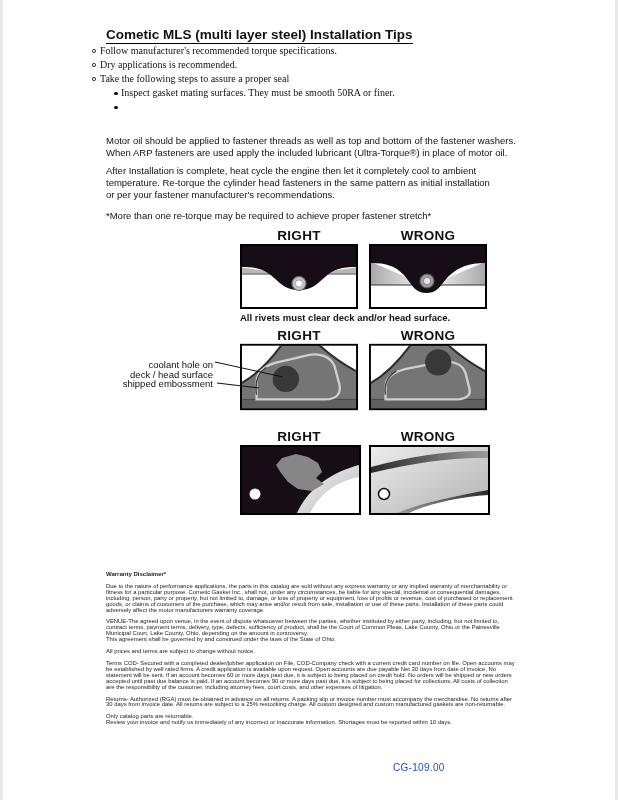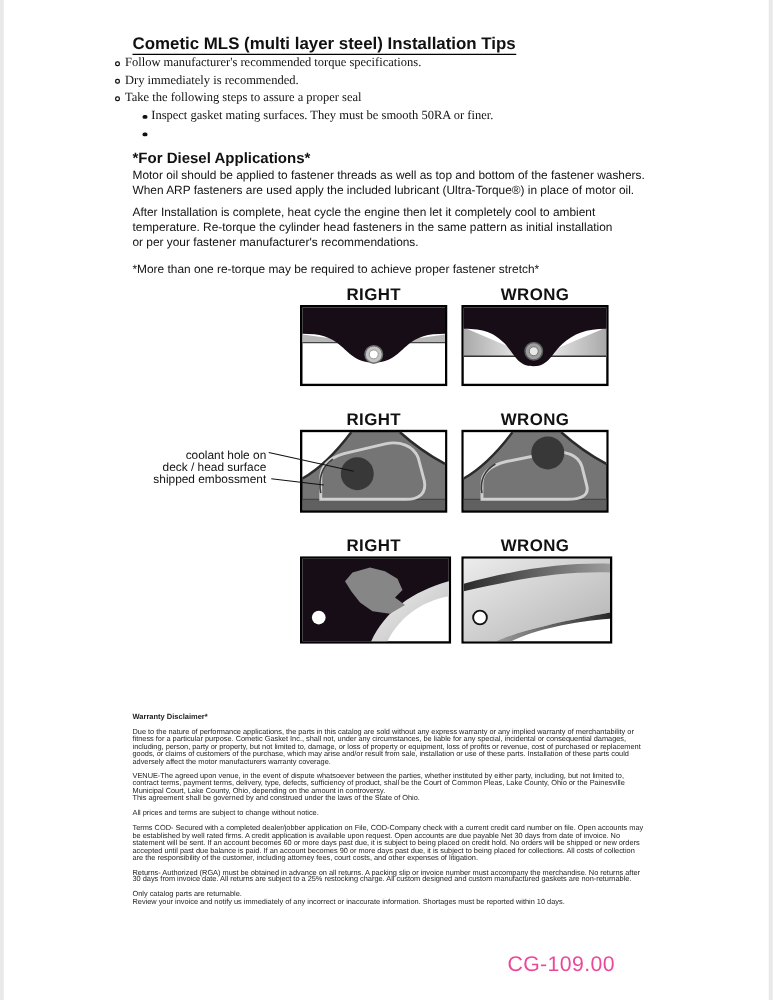--- a/index.html
+++ b/index.html
@@ -24,53 +24,52 @@
   .bullet-row.sub .marker { background:#111; border:none; width:3.5px; height:3.5px; top:5.5px; left:0; }
   .diesel-heading { left:103px; top:119px; font-size:12px; font-weight:700; }
   .para { left:103px; font-size:9.5px; line-height:12px; white-space:pre-line; width:440px; }
   .fig-label { top:0; width:118px; text-align:center; font-size:13.5px; font-weight:600; letter-spacing:0.3px; }
   .fig-caption { font-size:9.5px; font-weight:700; white-space:pre-line; line-height:11px; }
   .fig-box { border:0; display:block; }
   .side-label { width:102px; text-align:right; font-size:9.5px; line-height:9.5px; }
   .legal { left:103px; top:572px; width:414px; font-size:5.9px; line-height:5.9px; color:#1c1c1c; }
   .legal h6 { font-size:6px; font-weight:700; margin:0 0 6px 0; }
   .legal p { white-space:pre-line; margin:0 0 6px 0; }
-  .page-number { left:390px; top:762px; font-size:17px; color:#ec4899; letter-spacing:0.3px;margin-left:13px; }
+  .page-number { left:390px; top:762px; font-size:10px; color:#1d4ed8; letter-spacing:0.3px; }
   svg { display:block; }
 </style>
 </head>
 <body>
 
 <div class="page">
 
   <div class="abs page-title">Cometic MLS (multi layer steel) Installation Tips</div>
 
   <div class="abs bullets">
     <div class="bullet-row">
       <span class="marker"></span>
       <span>Follow manufacturer's recommended torque specifications.</span>
     </div>
     <div class="bullet-row">
       <span class="marker"></span>
-      <span>Dry immediately is recommended.</span>
+      <span>Dry applications is recommended.</span>
     </div>
     <div class="bullet-row">
       <span class="marker"></span>
       <span>Take the following steps to assure a proper seal</span>
     </div>
     <div class="bullet-row sub">
       <span class="marker"></span>
       <span>Inspect gasket mating surfaces.  They must be smooth 50RA or finer.</span>
     </div>
     <div class="bullet-row sub">
       <span class="marker"></span>
     </div>
   </div>
 
-  <div class="abs diesel-heading">*For Diesel Applications*</div>
   <div class="abs para" style="top:165px;">After Installation is complete, heat cycle the engine then let it completely cool to ambient
 temperature. Re-torque the cylinder head fasteners in the same pattern as initial installation
 or per your fastener manufacturer's recommendations.</div>
   <div class="abs para" style="top:135px;">Motor oil should be applied to fastener threads as well as top and bottom of the fastener washers.
 When ARP fasteners are used apply the included lubricant (Ultra-Torque®) in place of motor oil.</div>
   <div class="abs para" style="top:210px;">*More than one re-torque may be required to achieve proper fastener stretch*</div>
 
   <div class="abs fig-label" style="left:237px; top:228px;">RIGHT</div>
   <div class="abs fig-label" style="left:366px; top:228px;">WRONG</div>
 
@@ -97,20 +96,21 @@
     </defs>
     <rect x="1" y="1" width="116" height="63" fill="#ffffff" stroke="#000" stroke-width="2"></rect>
     <polygon points="2,18 56,41 2,41" fill="url(#f1wL)"></polygon>
     <polygon points="116,18 62,41 116,41" fill="url(#f1wR)"></polygon>
     <line x1="2" y1="41" x2="116" y2="41" stroke="#333" stroke-width="1.2"></line>
     <path d="M2,2 H116 V19 C100,19 90,23 81,31 C73,38 70,49 58,49 C46,49 44,42 35,31 C26,22 18,19 2,19 Z" fill="#160d16"></path>
     <circle cx="58" cy="37" r="7" fill="#9e9e9e" stroke="#5a5a5a" stroke-width="1.2"></circle>
     <circle cx="58" cy="37" r="3.6" fill="#e8e8e8" stroke="#777" stroke-width="0.8"></circle>
   </svg>
 
+  <div class="abs fig-caption" style="left:237px; top:312px; width:260px;">All rivets must clear deck and/or head surface.</div>
 
   <div class="abs fig-label" style="left:237px; top:328px;">RIGHT</div>
   <div class="abs fig-label" style="left:366px; top:328px;">WRONG</div>
 
   <div class="abs side-label" style="left:108px; top:360px; white-space:pre-line;">coolant hole on
 deck / head surface</div>
   <div class="abs side-label" style="left:108px; top:379px;">shipped embossment</div>
 
   <svg class="abs fig-box" style="left:237px; top:343px;" width="118" height="68" viewBox="0 0 121 68">
     <rect x="1" y="1" width="119" height="66" fill="#757575" stroke="#000" stroke-width="2"></rect>

